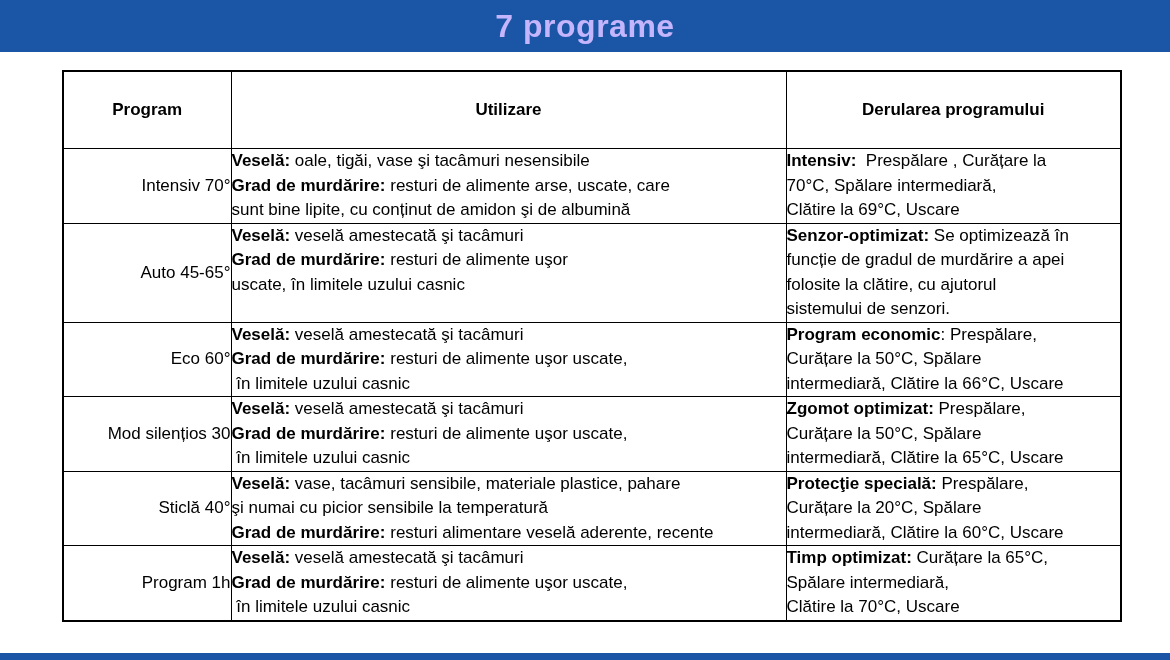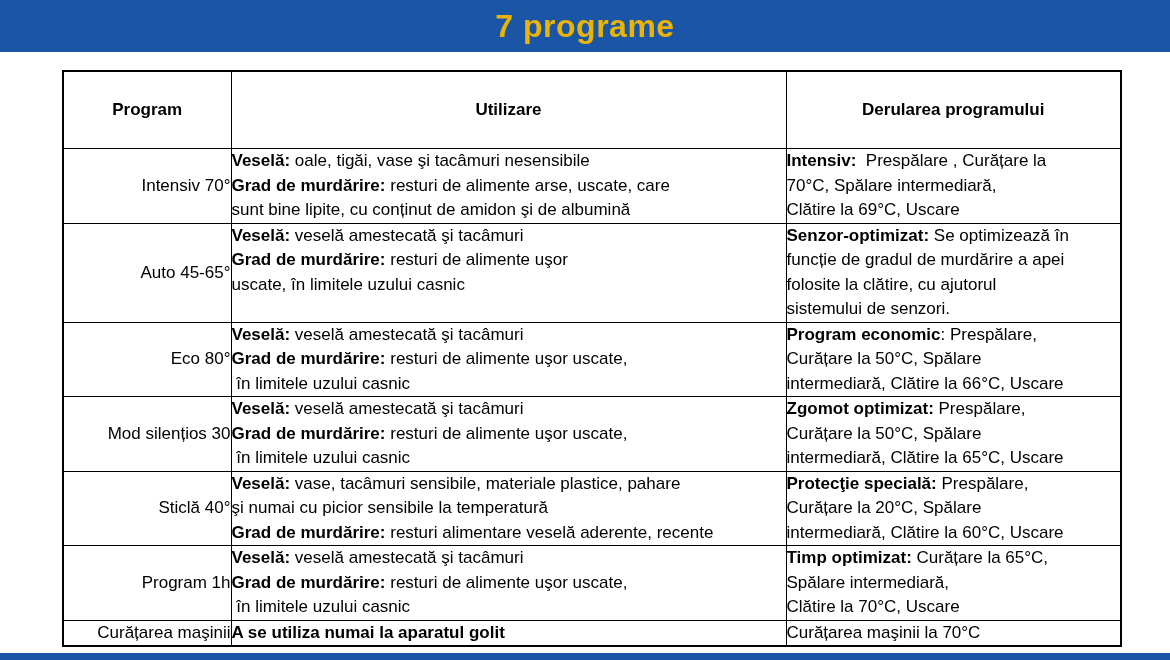--- a/index.html
+++ b/index.html
@@ -11,21 +11,21 @@
     overflow: hidden;
     position: relative;
   }
   .banner {
     width: 100%; height: 52px;
     background: #1b55a6;
     display: flex; align-items: center; justify-content: center;
   }
   .banner h1 {
     margin: 0;
-    color: #eab308;
+    color: #c4b5fd;
     font-size: 32px;
     font-weight: bold;
     letter-spacing: 0.5px;
   }
   table.programs {
     position: absolute;
     left: 62px; top: 70px;
     width: 1058px;
     border-collapse: collapse;
     table-layout: fixed;
@@ -111,21 +111,21 @@
           <div class="line"><span>uscate, în limitele uzului casnic</span></div>
         </td>
         <td class="txt">
           <div class="line"><span class="b">Senzor-optimizat:</span><span> Se optimizează în</span></div>
           <div class="line"><span>funcție de gradul de murdărire a apei</span></div>
           <div class="line"><span>folosite la clătire, cu ajutorul</span></div>
           <div class="line"><span>sistemului de senzori.</span></div>
         </td>
       </tr>
       <tr>
-        <td class="prog">Eco 80°</td>
+        <td class="prog">Eco 60°</td>
         <td class="txt">
           <div class="line"><span class="b">Veselă:</span><span> veselă amestecată şi tacâmuri</span></div>
           <div class="line"><span class="b">Grad de murdărire:</span><span> resturi de alimente uşor uscate,</span></div>
           <div class="line"><span> în limitele uzului casnic</span></div>
         </td>
         <td class="txt">
           <div class="line"><span class="b">Program economic</span><span>: Prespălare,</span></div>
           <div class="line"><span>Curățare la 50°C, Spălare</span></div>
           <div class="line"><span>intermediară, Clătire la 66°C, Uscare</span></div>
         </td>
@@ -162,25 +162,16 @@
           <div class="line"><span class="b">Veselă:</span><span> veselă amestecată şi tacâmuri</span></div>
           <div class="line"><span class="b">Grad de murdărire:</span><span> resturi de alimente uşor uscate,</span></div>
           <div class="line"><span> în limitele uzului casnic</span></div>
         </td>
         <td class="txt">
           <div class="line"><span class="b">Timp optimizat:</span><span> Curățare la 65°C,</span></div>
           <div class="line"><span>Spălare intermediară,</span></div>
           <div class="line"><span>Clătire la 70°C, Uscare</span></div>
         </td>
       </tr>
-      <tr>
-        <td class="prog">Curățarea maşinii</td>
-        <td class="txt">
-          <div class="line"><span class="b">A se utiliza numai la aparatul golit</span></div>
-        </td>
-        <td class="txt">
-          <div class="line"><span>Curățarea maşinii la 70°C</span></div>
-        </td>
-      </tr>
     </tbody>
 </table>
 
 <footer class="bottom-bar"></footer>
 
 </body></html>

